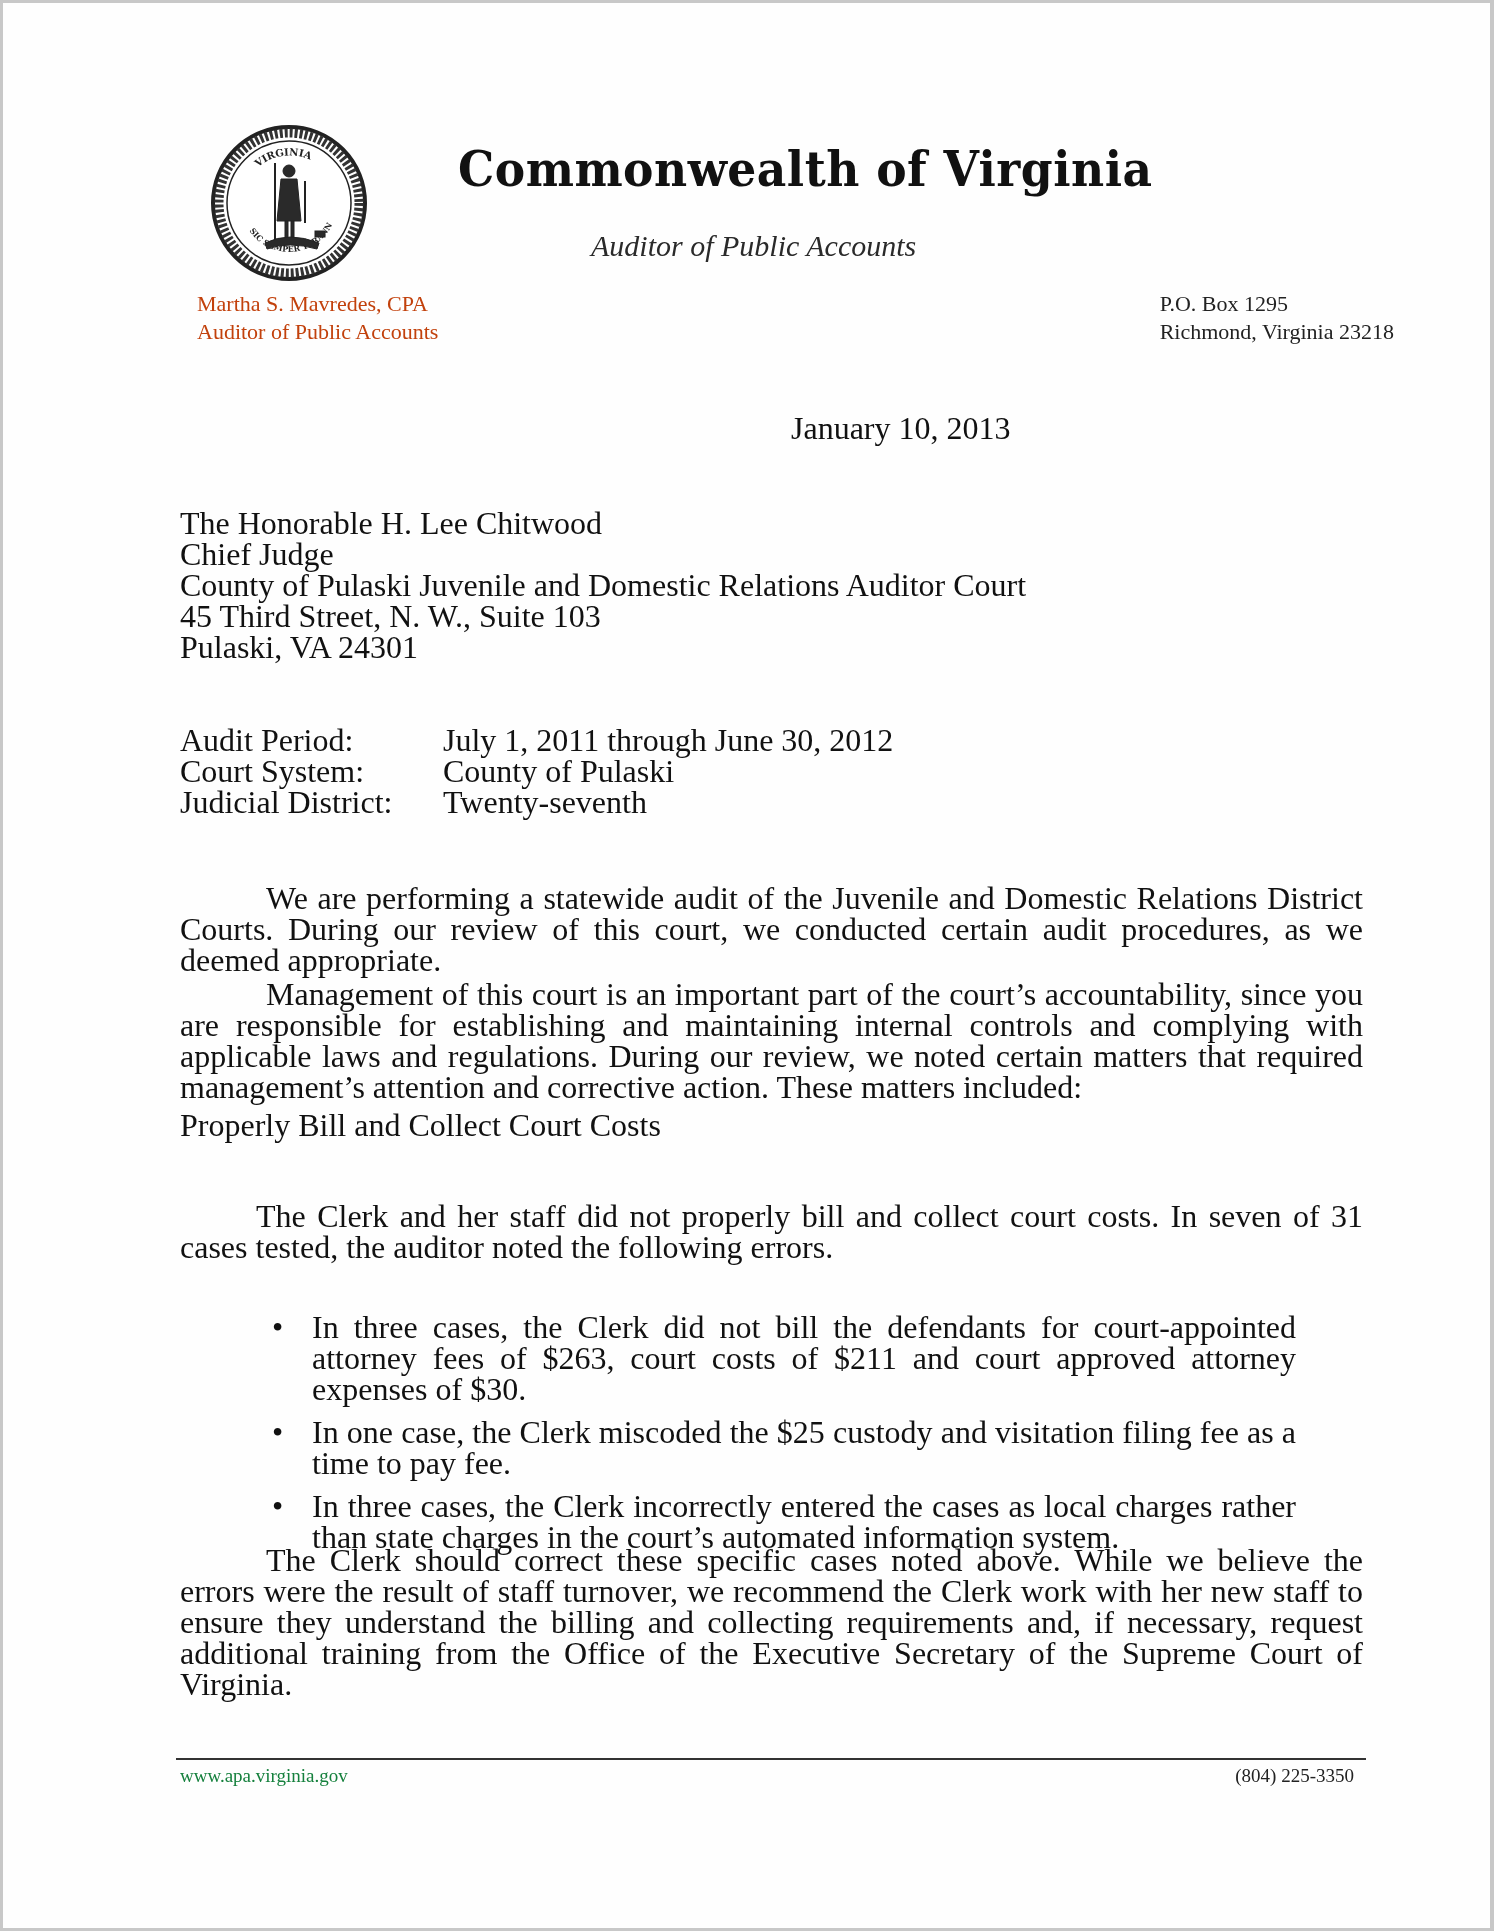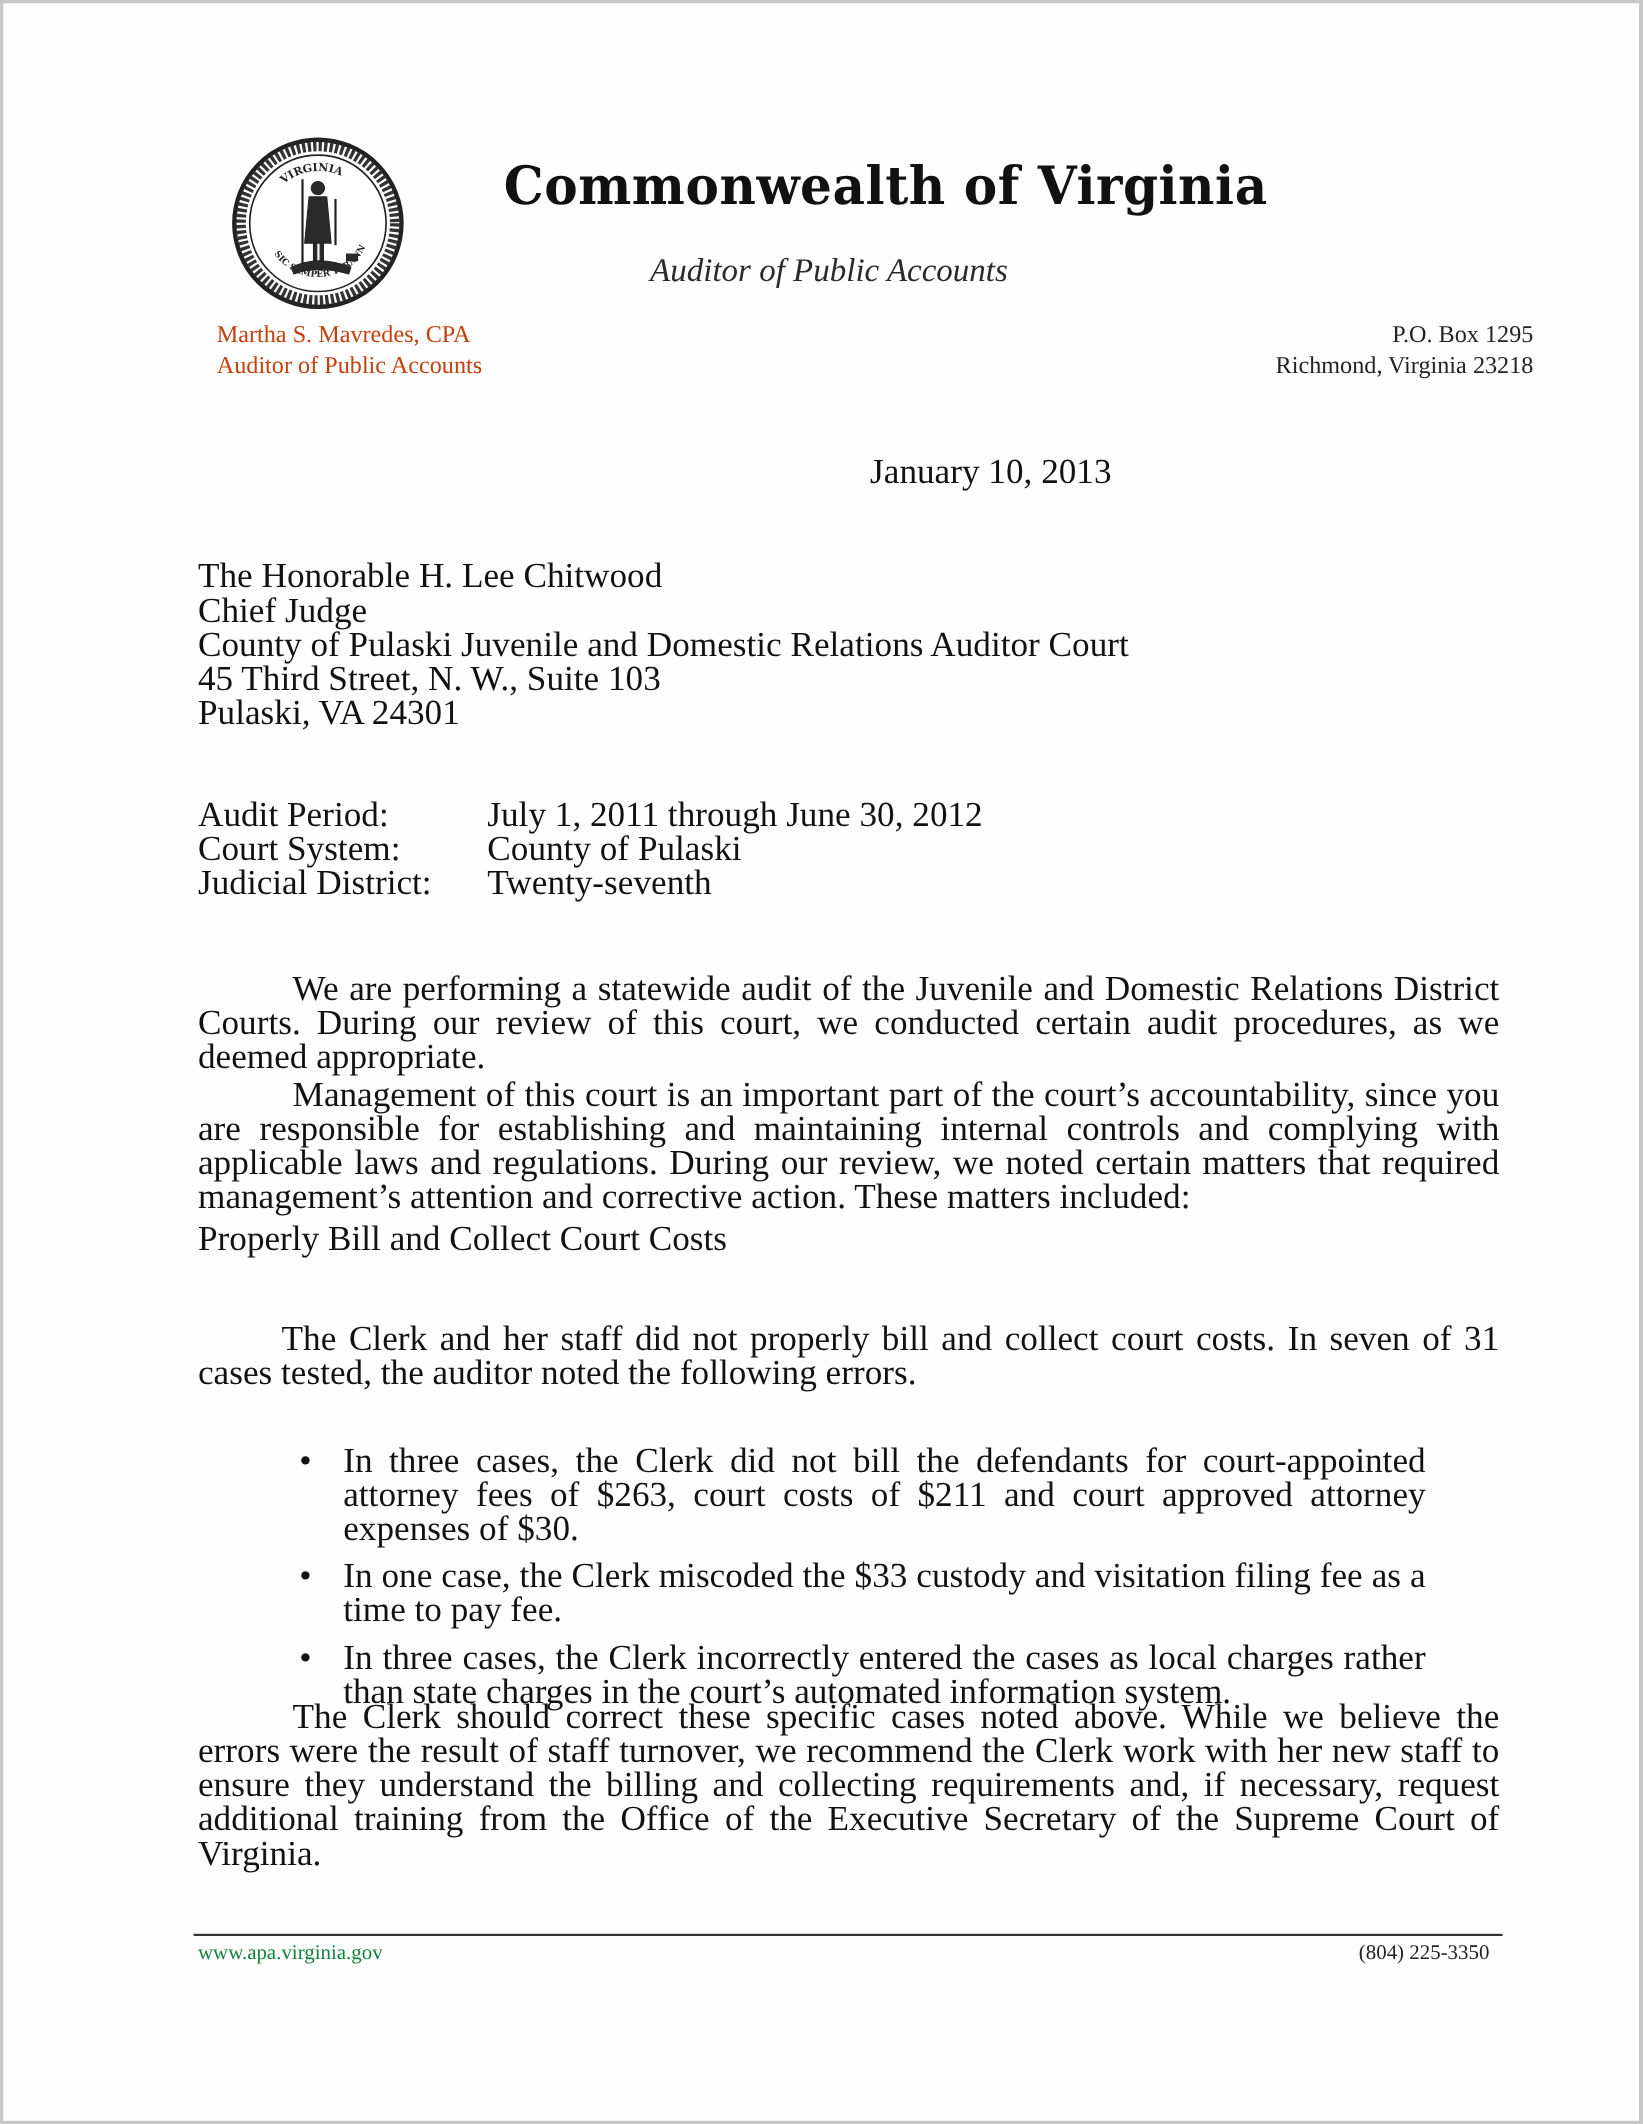--- a/index.html
+++ b/index.html
@@ -26,21 +26,21 @@
     font-family: "DejaVu Serif", "Liberation Serif", serif;
     font-weight: bold; font-size: 48px; letter-spacing: 0.5px;
     transform: scaleX(0.95); transform-origin: left top;
     color: #111;
   }
   .lh-sub {
     position: absolute; left: 588px; top: 226px;
     font-style: italic; font-size: 30px; color: #2a2a2a;
   }
   .lh-left { position: absolute; left: 194px; top: 287px; font-size: 22px; line-height: 28px; color: #c2410c; }
-  .lh-right { position: absolute; right: 96px; top: 287px; font-size: 22px; line-height: 28px; text-align: right; color: #222; }
+  .lh-right { position: absolute; right: 96px; top: 287px; font-size: 22px; line-height: 28px; color: #222; }
 
   .body-text { font-size: 32px; line-height: 31px; }
   .date { position: absolute; left: 788px; top: 410px; }
 
   .addr { position: absolute; left: 177px; top: 505px; }
   .addr div { height: 31px; }
 
   .info { position: absolute; left: 177px; top: 722px; }
   .info .row { height: 31px; display: flex; }
   .info .lbl { width: 263px; }
@@ -145,21 +145,21 @@
 
   <div class="para body-text p3"><span class="indent"></span><span>The Clerk and her staff did not properly bill and collect court costs.  In seven of 31 cases tested, the auditor noted the following errors.</span></div>
 
   <div class="bullets body-text">
     <div class="bullet">
       <span class="dot">•</span>
       <span>In three cases, the Clerk did not bill the defendants for court-appointed attorney fees of $263, court costs of $211 and court approved attorney expenses of $30.</span>
     </div>
     <div class="bullet">
       <span class="dot">•</span>
-      <span>In one case, the Clerk miscoded the $33 custody and visitation filing fee as a time to pay fee.</span>
+      <span>In one case, the Clerk miscoded the $25 custody and visitation filing fee as a time to pay fee.</span>
     </div>
     <div class="bullet">
       <span class="dot">•</span>
       <span>In three cases, the Clerk incorrectly entered the cases as local charges rather than state charges in the court’s automated information system.</span>
     </div>
   </div>
 
   <div class="para body-text p4"><span class="indent"></span><span>The Clerk should correct these specific cases noted above.  While we believe the errors were the result of staff turnover, we recommend the Clerk work with her new staff to ensure they understand the billing and collecting requirements and, if necessary, request additional training from the Office of the Executive Secretary of the Supreme Court of Virginia.</span></div>
 
   <div class="footer-rule"></div>

